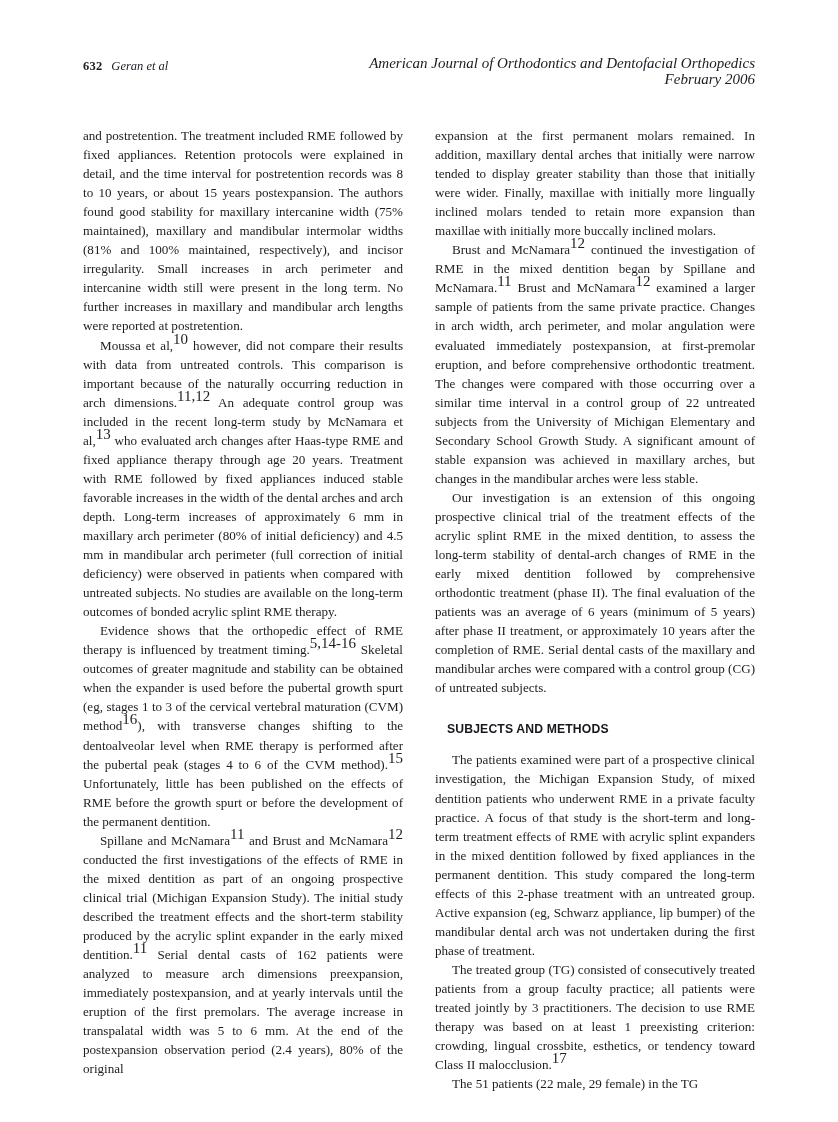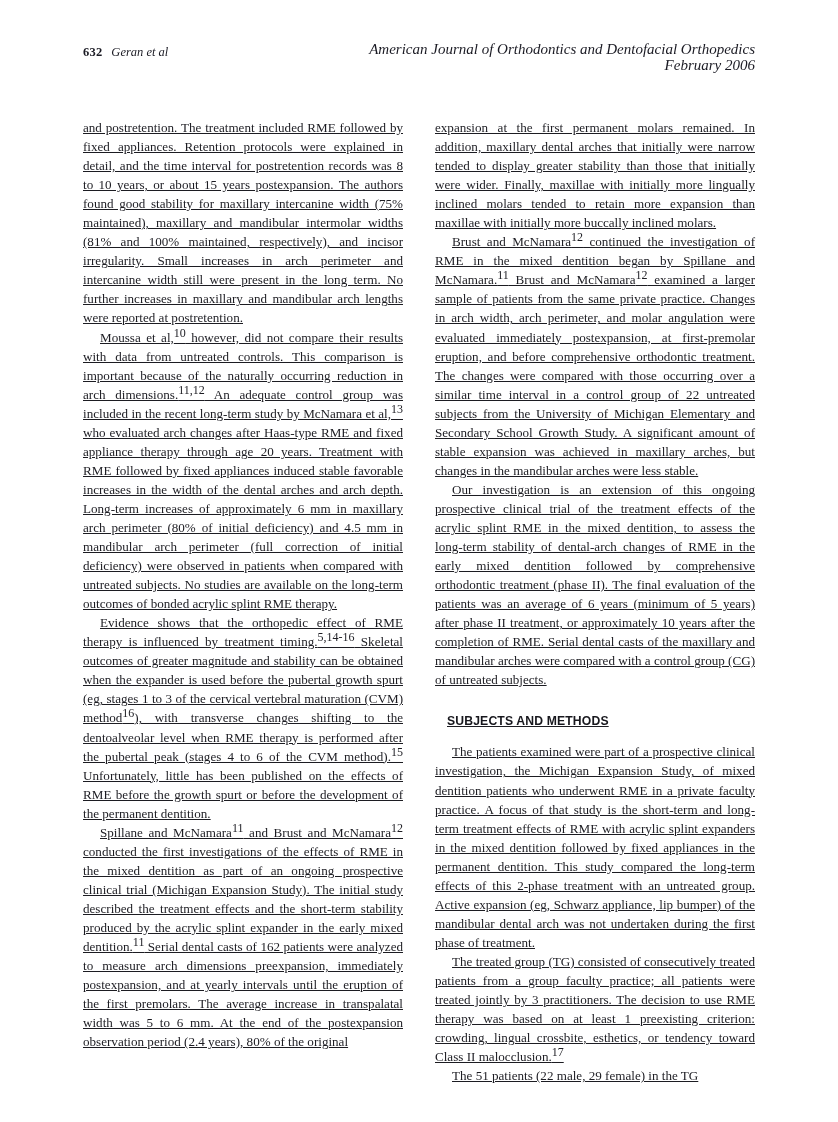--- a/index.html
+++ b/index.html
@@ -20,21 +20,21 @@
     left: 0; top: 0;
     width: 838px;
     height: 1122px;
     background: #ffffff;
   }
 
   
   .running-head {
     position: absolute;
     left: 83px;
-    top: 42px;
+    top: 56px;
     width: 672px;
     height: 46px;
   }
   .rh-left {
     position: absolute;
     left: 0;
     top: 0;
     white-space: nowrap;
   }
   .rh-pageno {
@@ -64,41 +64,40 @@
   
   .columns {
     position: absolute;
     left: 83px;
     top: 118px;
     width: 672px;
     height: 950px;
   }
   .col {
     position: absolute;
-    top: 0;
+    top: 8px;
     width: 320px;
     height: 950px;
-    text-decoration: underline;
   }
   .col-left  { left: 0; }
   .col-right { left: 352px; }
 
   p.body {
     margin: 0;
     font-size: 13.1px;
     line-height: 19.05px;
     text-align: justify;
     text-justify: inter-word;
     hyphens: none;
     color: #1c1c22;
   }
   p.body.indent { text-indent: 17px; }
 
   sup {
-    font-size: 12px;
+    font-size: 15px;
     line-height: 0;
     vertical-align: 0.42em;
   }
 
   h2.section-head {
     margin: 12px;
     padding-top: 13px;
     padding-bottom: 2px;
     font-family: "Liberation Sans", "DejaVu Sans", sans-serif;
     font-size: 12.2px;

